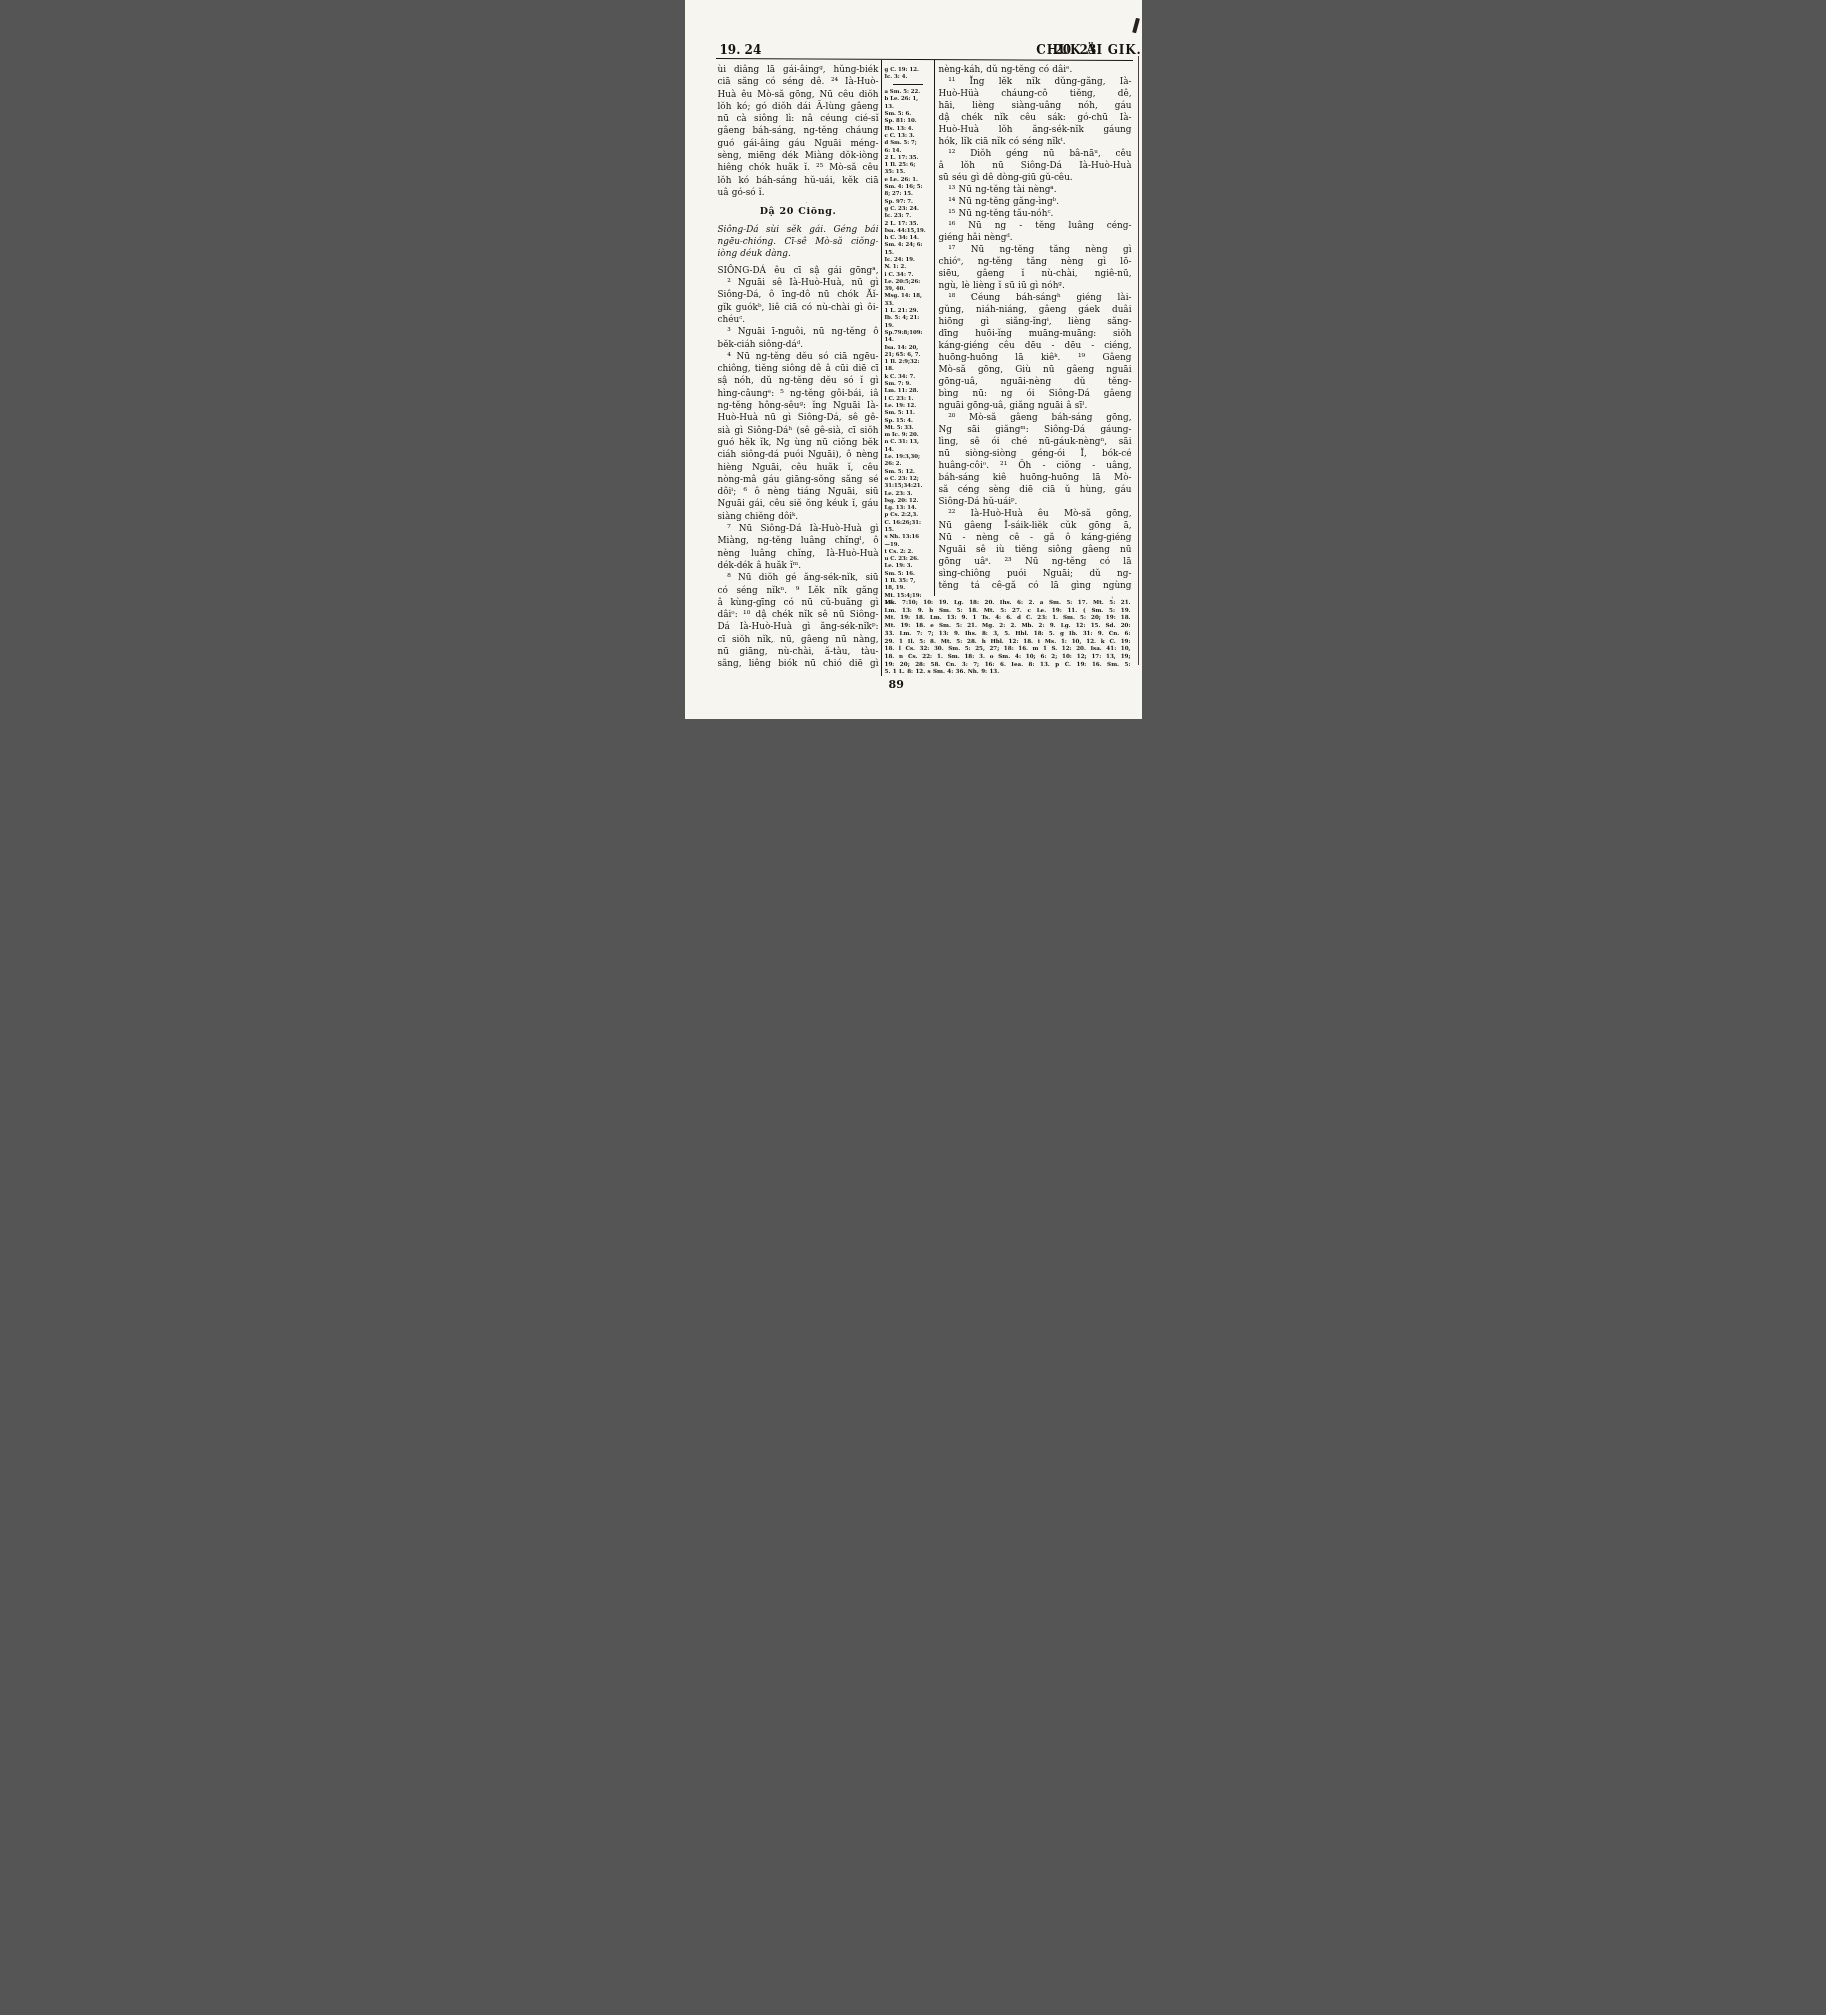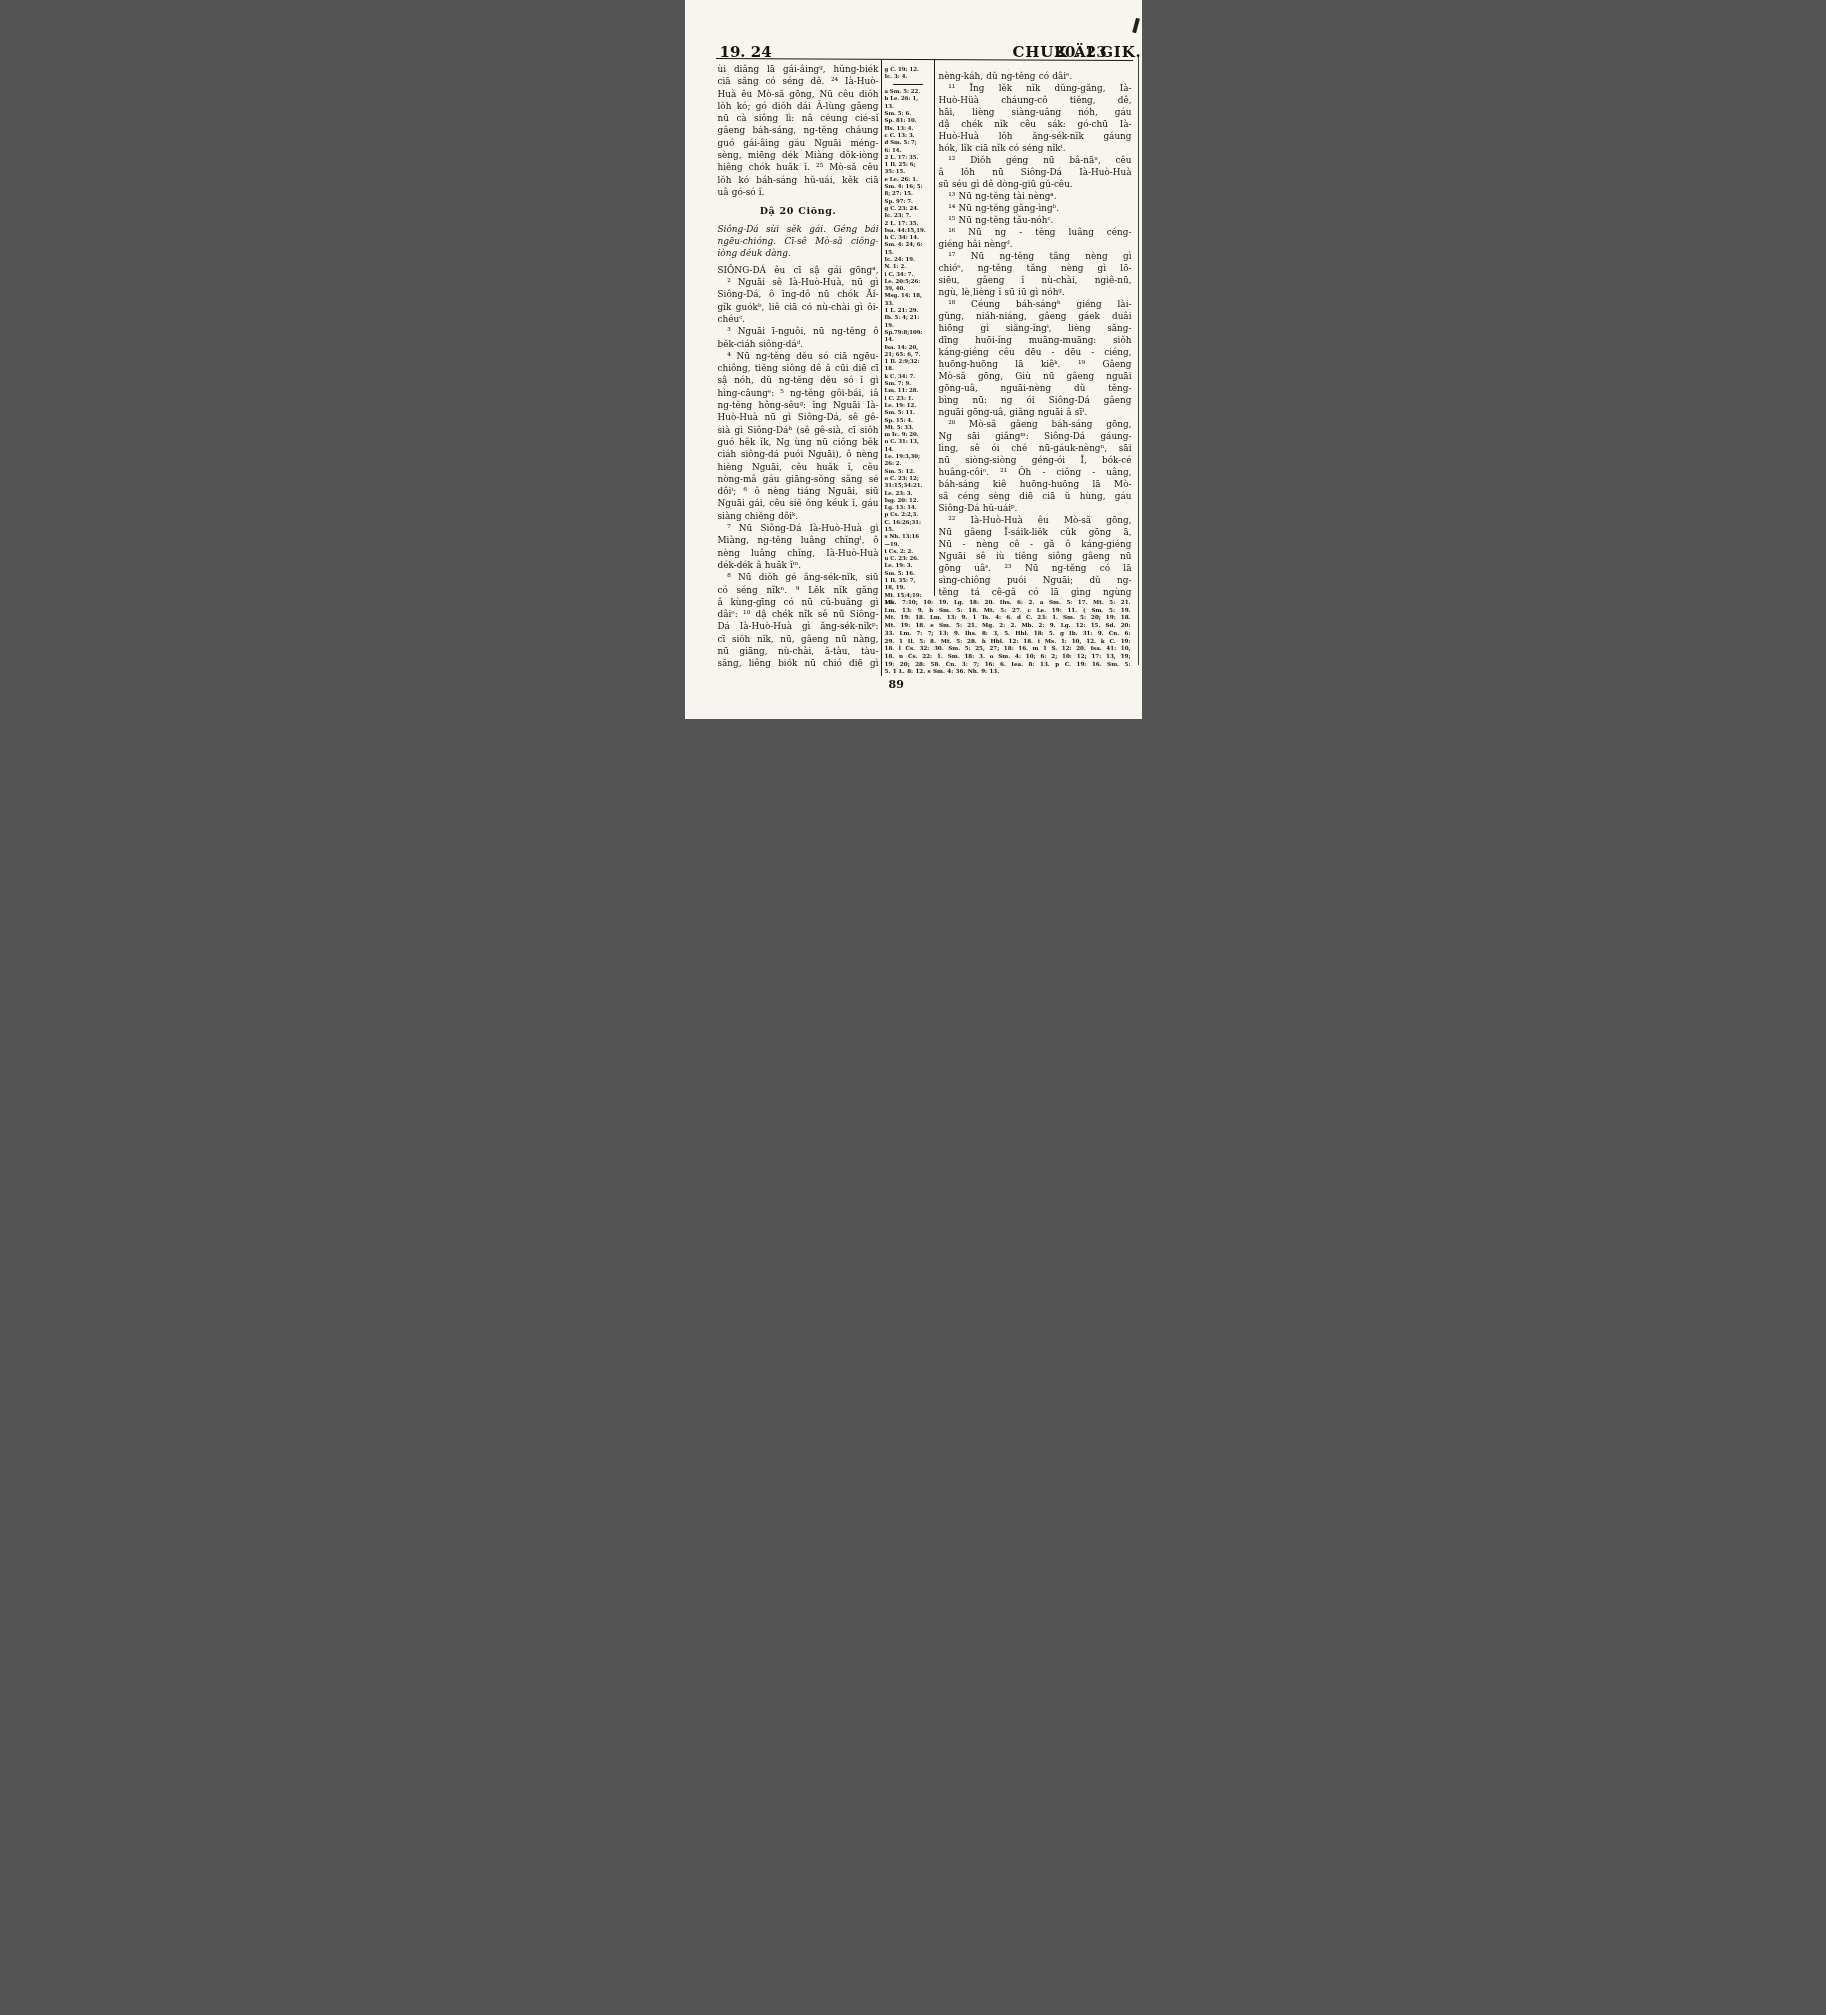--- a/index.html
+++ b/index.html
@@ -2,33 +2,33 @@
 <html style="font-size:6.4px"><head>
 <meta charset="utf-8">
 <style>
   html,body { margin:0; padding:0; background:#555; }
   .page {
     position:relative; width:457px; height:719px; margin:0 auto;
     background:#f7f5ef;
     font-family:"DejaVu Serif","Liberation Serif",serif;
     color:#16130f; overflow:hidden;
   }
-  .running-head { position:absolute; top:43px; font-weight:bold; font-size:15px; white-space:nowrap; }
+  .running-head { position:absolute; top:43px; font-weight:bold; font-size:12px; white-space:nowrap; }
   .rh-left  { left:35px; }
   .rh-title { left:0; width:457px; text-align:right; letter-spacing:0.8px; }
   .rh-right { left:370px; }
   .head-rule { position:absolute; left:31px; top:59px; width:417px; height:1.2px; background:#1b1813; transform:rotate(.3deg); }
 
   .vrule-left  { position:absolute; left:196px; top:60px; width:1.2px;  height:616px; background:#1b1813; }
   .vrule-right { position:absolute; left:249px; top:60px; width:1.2px;  height:536px; background:#1b1813; }
 
   .col { position:absolute; }
   .col-left  { left:33px;  top:63px; width:161px; font-size:8.9px; line-height:12.3px; }
   .col-refs  { left:200px; top:66px; width:47px; font-size:5.4px; line-height:7.3px; font-weight:bold; }
-  .col-right { left:254px; top:70px; width:193px; font-size:8.9px; line-height:12px; }
+  .col-right { left:254px; top:63px; width:193px; font-size:8.9px; line-height:12px; }
   .footnotes { position:absolute; left:200px; top:599px; width:246px; font-size:5.6px; line-height:7.7px; font-weight:bold; }
 
   .ln { text-align:justify; text-align-last:justify; word-spacing:0.4px; }
   .col-refs .ln { text-align:left; text-align-last:left; word-spacing:0; }
   .nj  { text-align-last:left !important; }
   .ind { text-indent:9.7px; }
   .it  { font-style:italic; }
   .head { font-weight:bold; font-size:9.5px; text-align:right; text-align-last:center; letter-spacing:0.6px; padding:2px 0 1.2px; }
   .gap { height:4.4px; }
   .rule { height:0.8px; background:#1b1813; width:62%; margin:3.2px auto 3.6px; }

